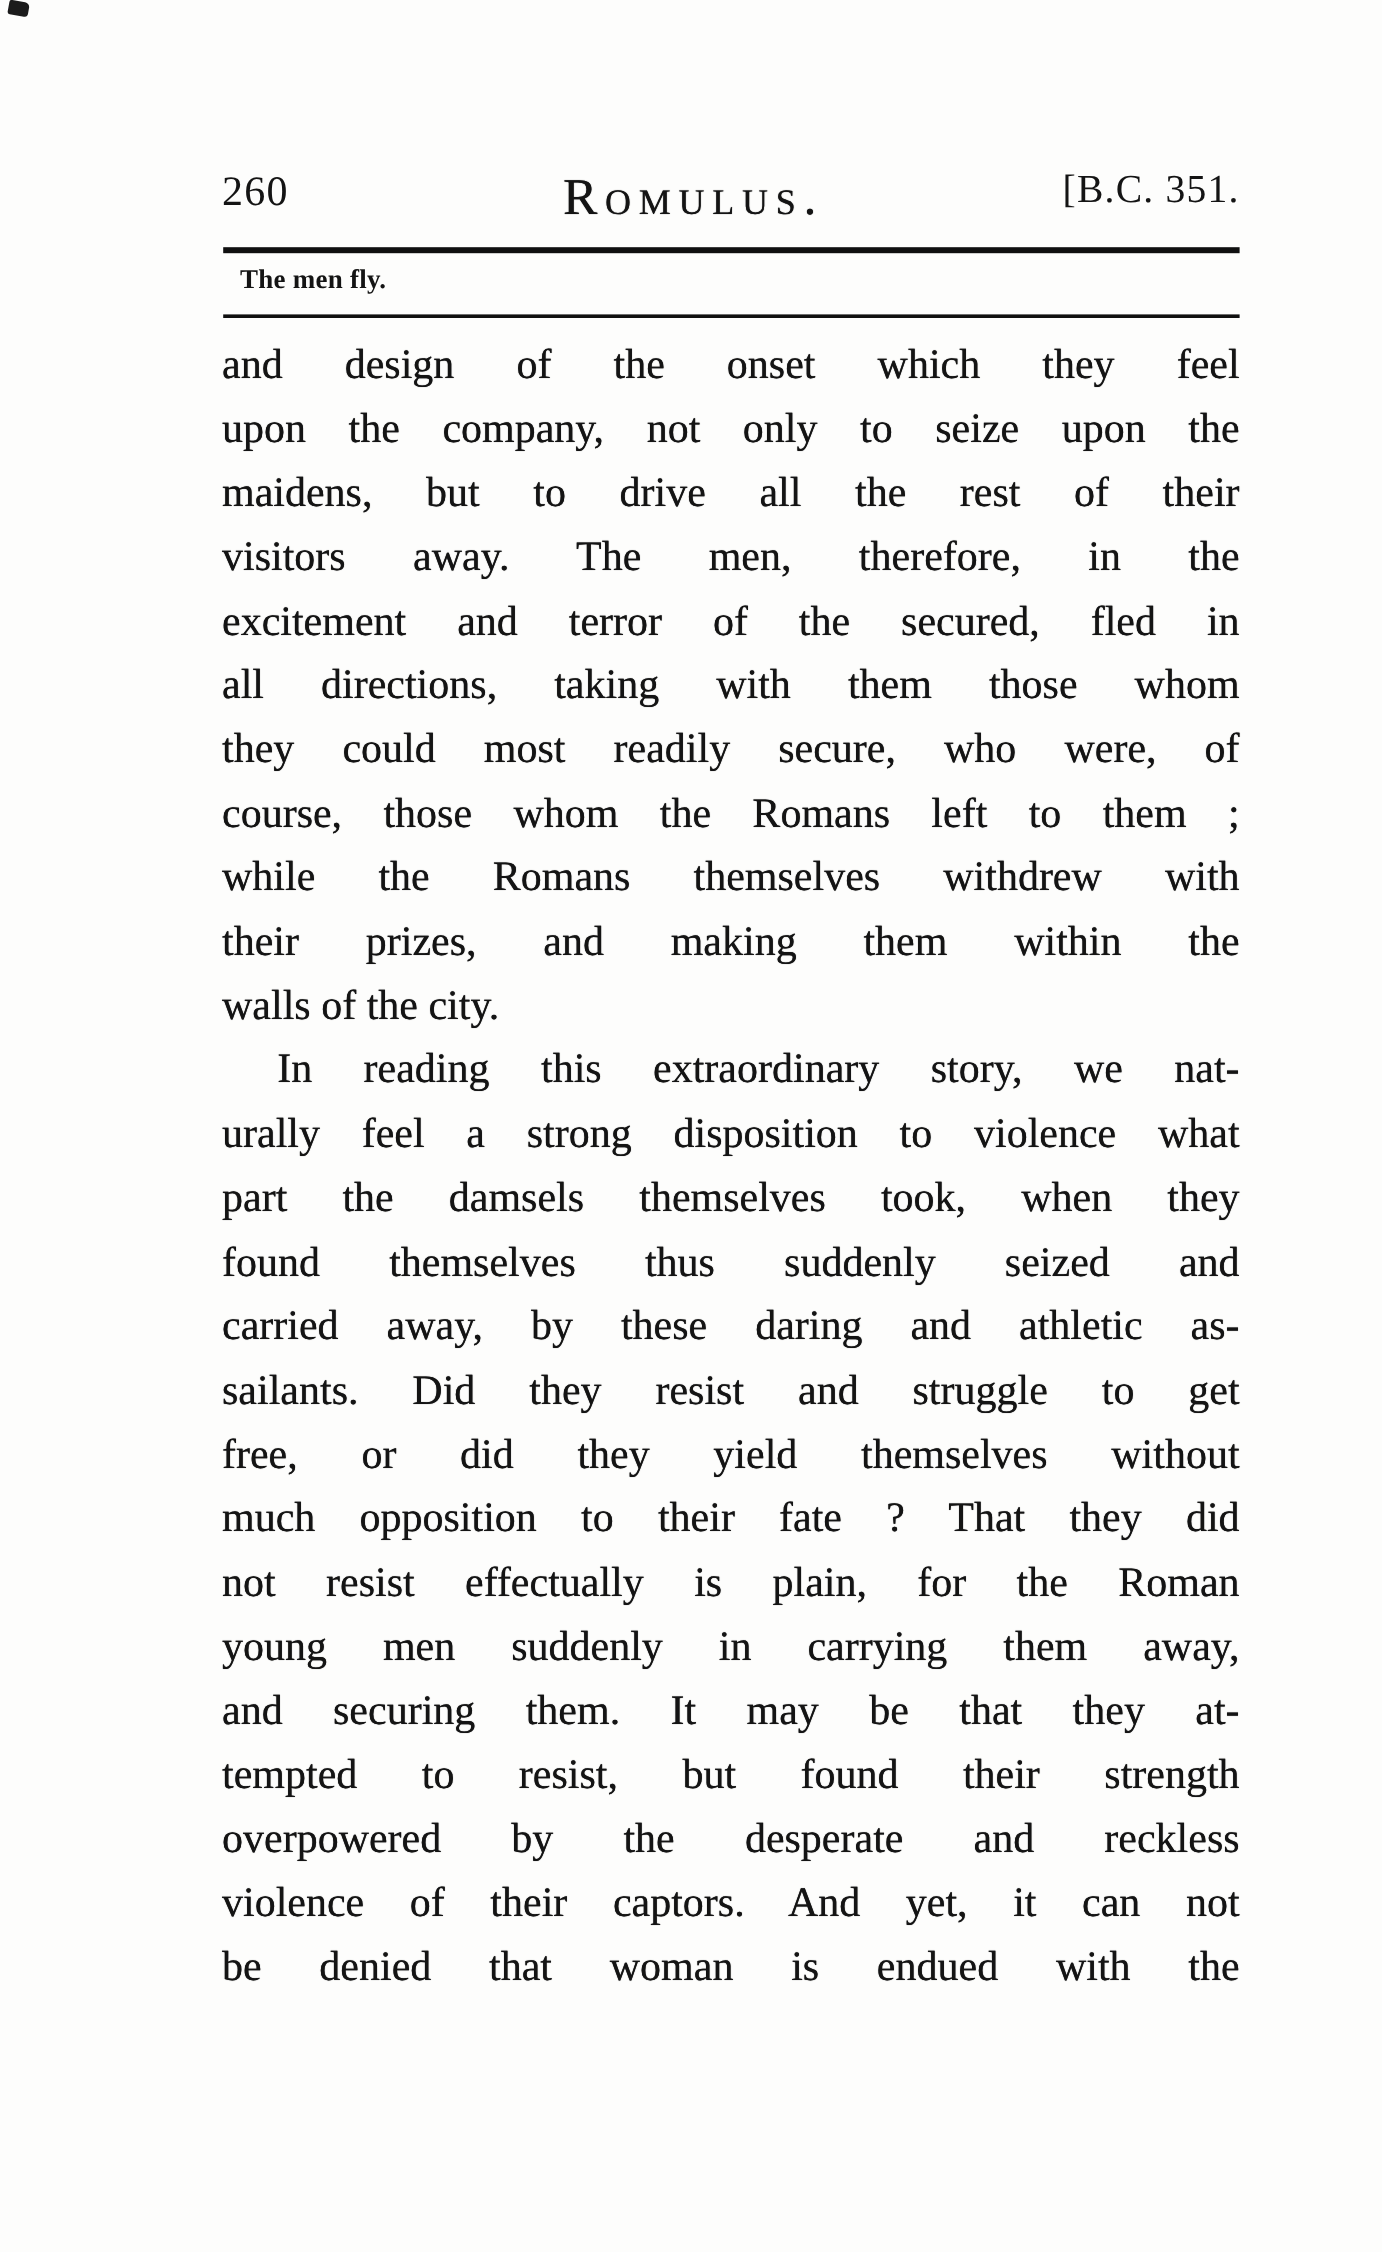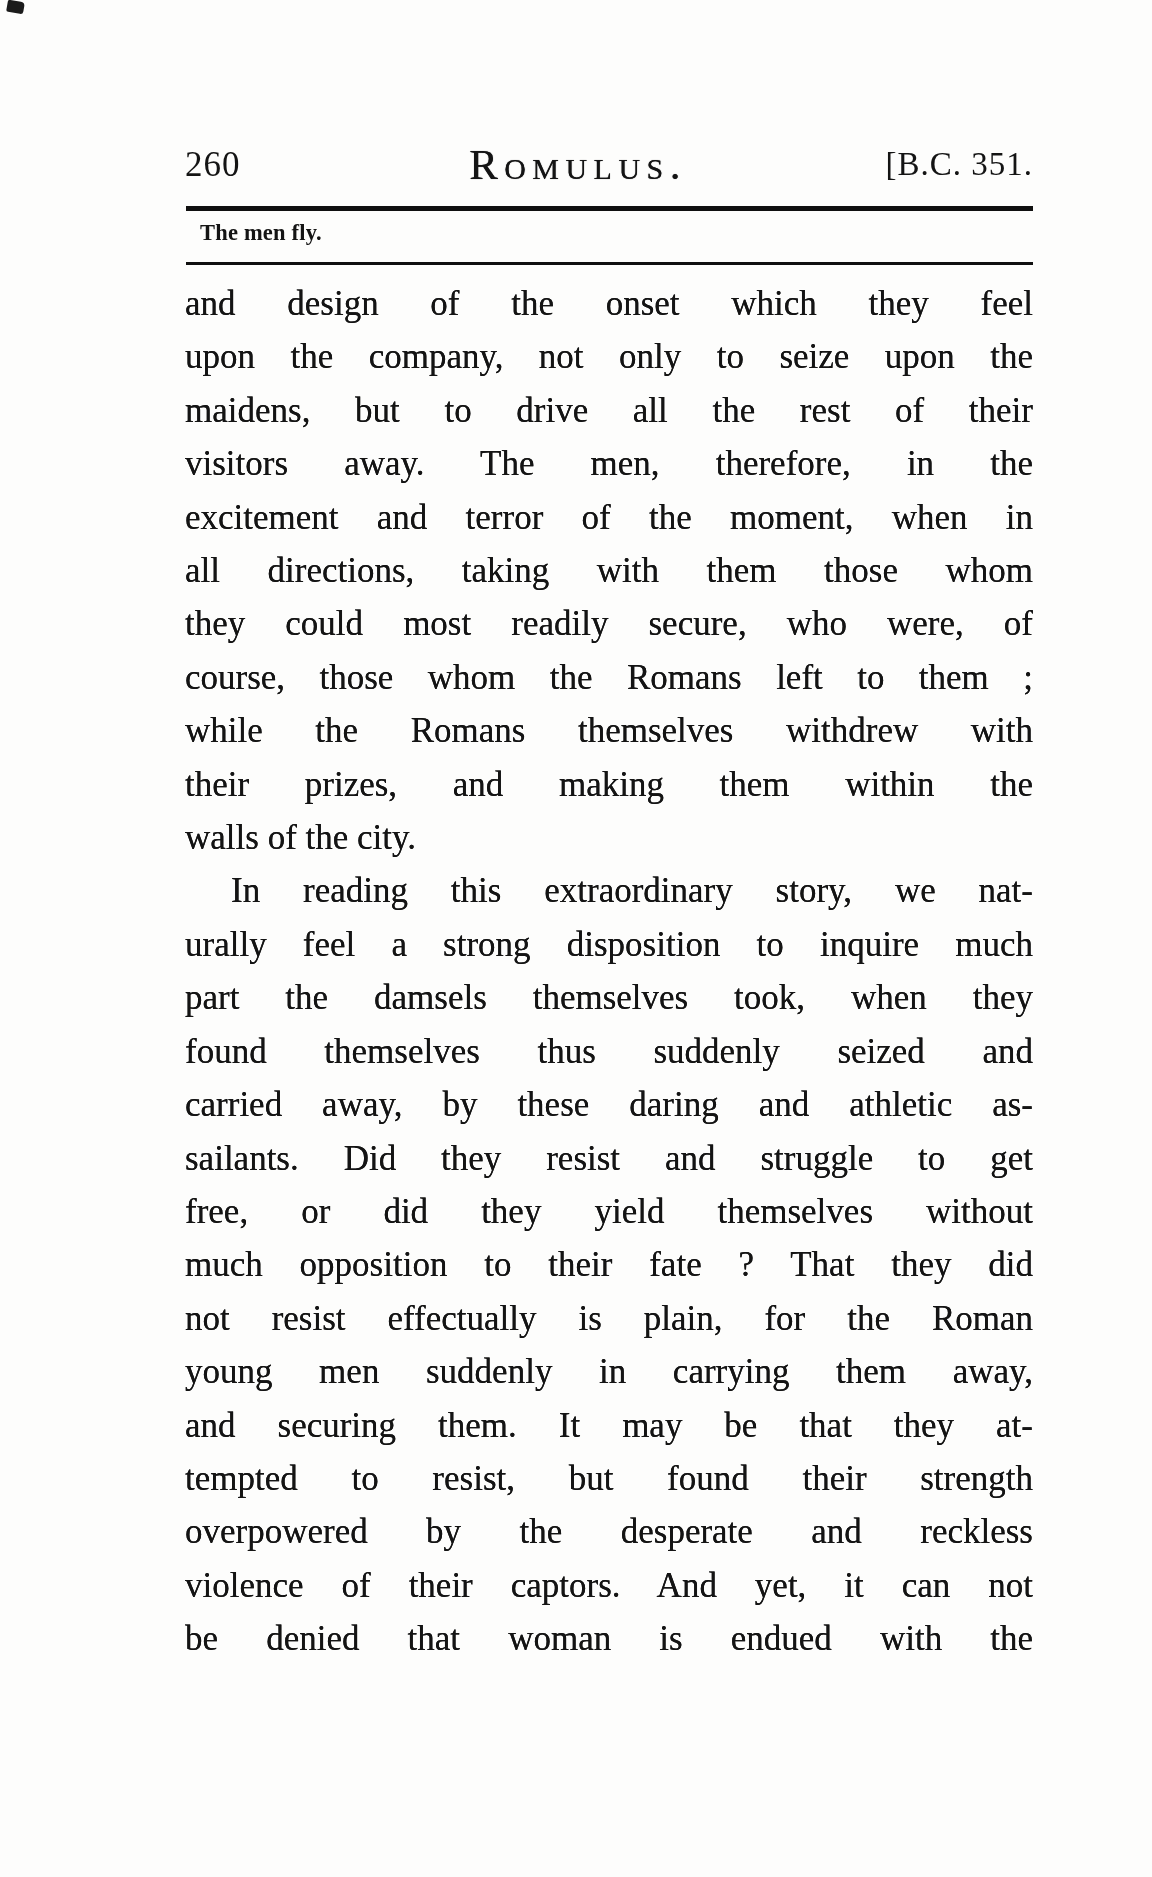--- a/index.html
+++ b/index.html
@@ -19,21 +19,21 @@
     width: 17px; height: 12px;
     background: #1b1b1b;
     border-radius: 2px 4px 3px 2px;
     transform: rotate(10deg);
   }
   .header-row {
     position: absolute;
     left: 185px; top: 140px; width: 848px;
     display: flex;
     justify-content: space-between;
-    align-items: center;
+    align-items: flex-start;
   }
   .page-number { font-size: 35px; letter-spacing: 1px; }
   .book-title {
     font-size: 43px;
     font-variant: small-caps;
     letter-spacing: 0.15em;
     text-shadow: 0 0 0.7px currentColor;
     
     margin-left: 30px;
   }
@@ -85,31 +85,31 @@
   </div>
 
   <div class="rule rule-thin"></div>
 
   <div class="body-text">
       <div class="para no-justify-last">
         <div class="line">and design of the onset which they feel</div>
         <div class="line">upon the company, not only to seize upon the</div>
         <div class="line">maidens, but to drive all the rest of their</div>
         <div class="line">visitors away. The men, therefore, in the</div>
-        <div class="line">excitement and terror of the moment, when in</div>
+        <div class="line">excitement and terror of the secured, fled in</div>
         <div class="line">all directions, taking with them those whom</div>
         <div class="line">they could most readily secure, who were, of</div>
         <div class="line">course, those whom the Romans left to them ;</div>
         <div class="line">while the Romans themselves withdrew with</div>
         <div class="line">their prizes, and making them within the</div>
         <div class="line">walls of the city.</div>
       </div>
       <div class="para indent">
         <div class="line">In reading this extraordinary story, we nat-</div>
-        <div class="line">urally feel a strong disposition to inquire much</div>
+        <div class="line">urally feel a strong disposition to violence what</div>
         <div class="line">part the damsels themselves took, when they</div>
         <div class="line">found themselves thus suddenly seized and</div>
         <div class="line">carried away, by these daring and athletic as-</div>
         <div class="line">sailants. Did they resist and struggle to get</div>
         <div class="line">free, or did they yield themselves without</div>
         <div class="line">much opposition to their fate ? That they did</div>
         <div class="line">not resist effectually is plain, for the Roman</div>
         <div class="line">young men suddenly in carrying them away,</div>
         <div class="line">and securing them. It may be that they at-</div>
         <div class="line">tempted to resist, but found their strength</div>

